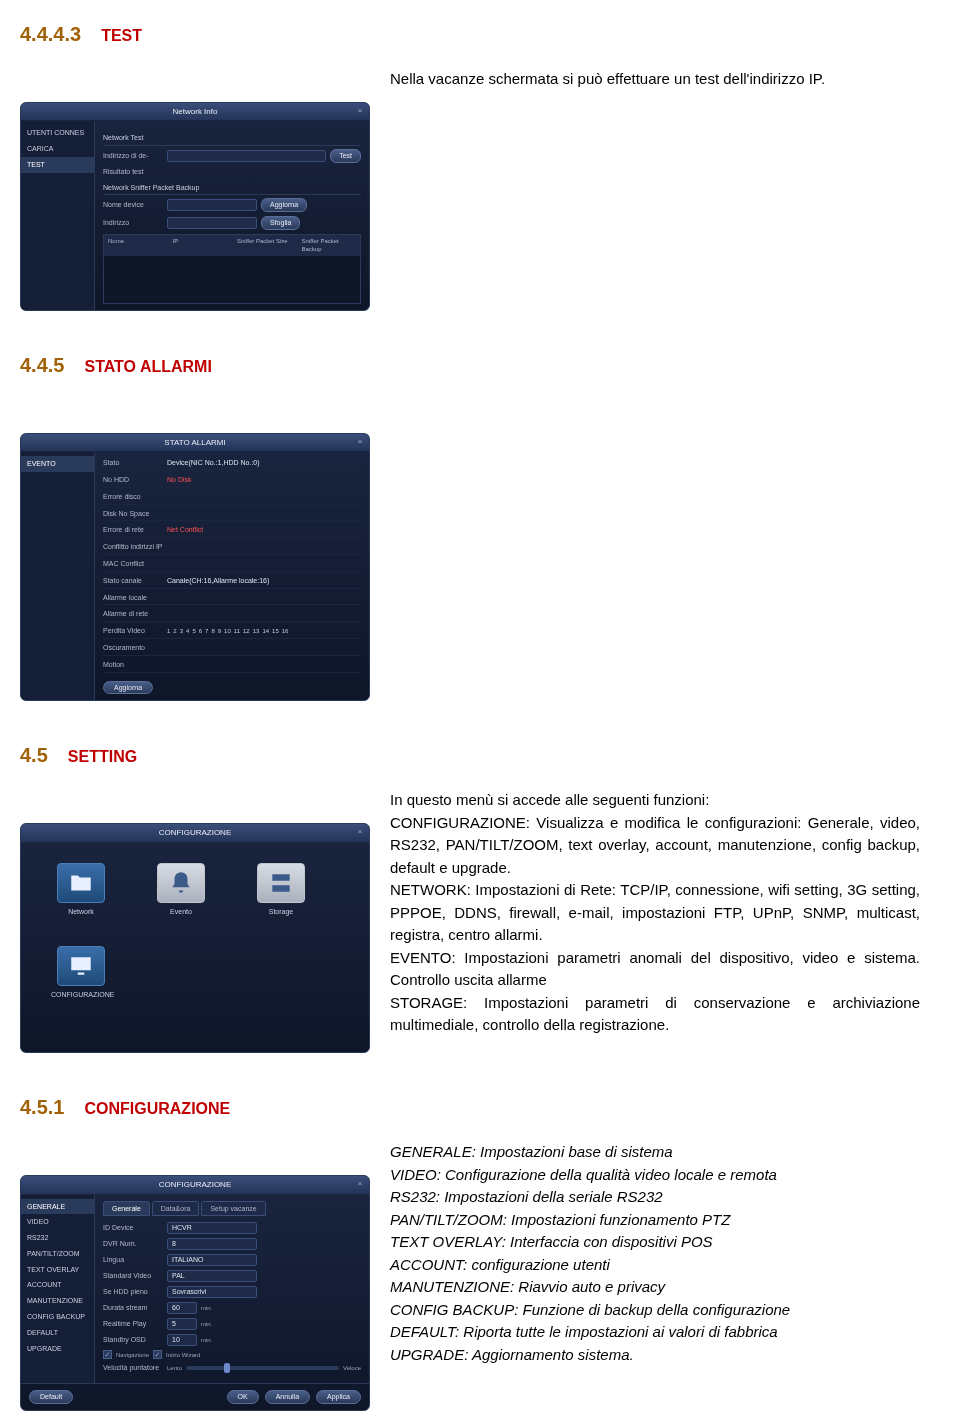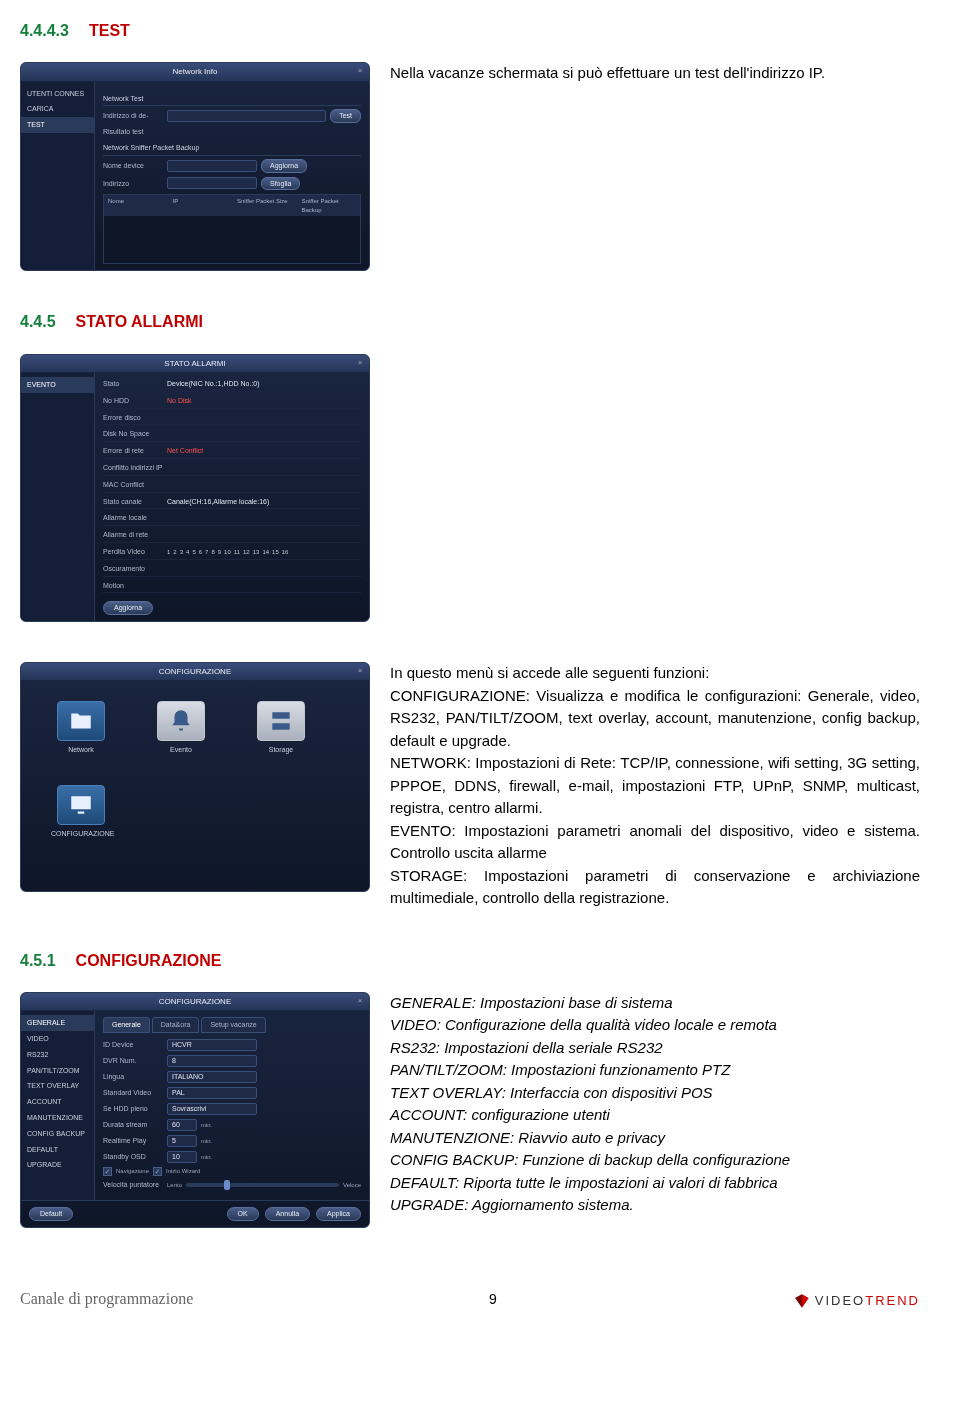--- a/index.html
+++ b/index.html
@@ -8,21 +8,21 @@
     background: #ffffff;
     color: #000;
     width: 960px;
     margin: 0 auto;
     font-size: 15px;
     line-height: 1.4;
   }
   .page { padding: 20px 40px 10px 20px; }
   .section { margin-bottom: 40px; }
   .sec-head { display: flex; align-items: baseline; margin-bottom: 20px; }
-  .sec-num { color: #15803d; font-weight: bold; font-size: 16px; margin-right: 20px; }
+  .sec-num { color: #a16207; font-weight: bold; font-size: 20px; margin-right: 20px; }
   .sec-title { color: #c00000; font-weight: bold; font-size: 16px; }
   .two-col { display: flex; gap: 20px; align-items: flex-start; }
   .thumb-col { width: 350px; flex-shrink: 0; }
   .text-col { flex: 1; font-size: 15px; text-align: justify; line-height: 1.5; }
   .foot-note { font-size: 15px; margin: 40px 20px 20px 0; }
   .footer { display: flex; justify-content: space-between; align-items: flex-end; padding: 10px 40px 20px 20px; border-top: none; }
   .footer-left { font-family: Georgia, serif; font-size: 16px; color: #666; }
   .footer-center { font-size: 14px; }
   .footer-right { display: flex; align-items: center; gap: 4px; }
   .vt-logo { width: 18px; height: 18px; }
@@ -31,20 +31,21 @@
 
   
   .ui-win {
     width: 350px;
     background: linear-gradient(#1a2540, #0e1628);
     border: 1px solid #2a3a5a;
     border-radius: 6px;
     font-size: 8px;
     color: #d0d8e8;
     overflow: hidden;
+    margin-top: 34px;
   }
   .ui-titlebar {
     background: linear-gradient(#3a4e7a, #243458);
     padding: 3px 8px;
     text-align: center;
     position: relative;
     font-size: 8px;
     color: #e8ecf5;
     border-bottom: 1px solid #1a2540;
   }
@@ -270,20 +271,24 @@
                 <span class="ui-btn">Aggiorna</span>
               </div>
             </div>
           </div>
         </div>
       </div>
     </div>
   </div>
 
   <div class="section">
+    <div class="sec-head">
+      <span class="sec-num">4.5</span>
+      <span class="sec-title">SETTING</span>
+    </div>
     <div class="two-col">
       <div class="thumb-col">
 
         <div class="ui-win" style="min-height:230px;">
           <div class="ui-titlebar">
             <span>CONFIGURAZIONE</span>
             <span class="ui-close">×</span>
           </div>
           <div class="ui-icon-grid">
             <div class="ui-icon-cell">

